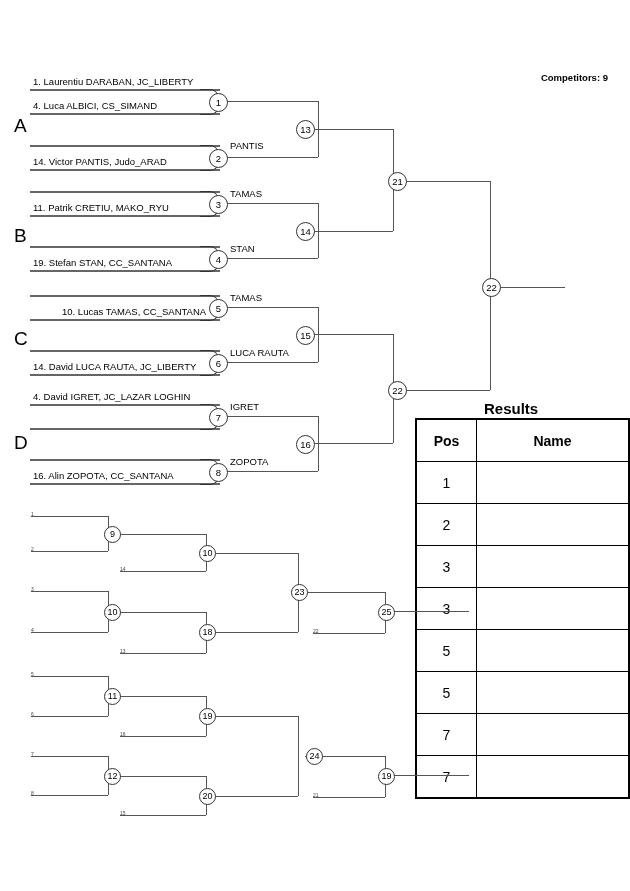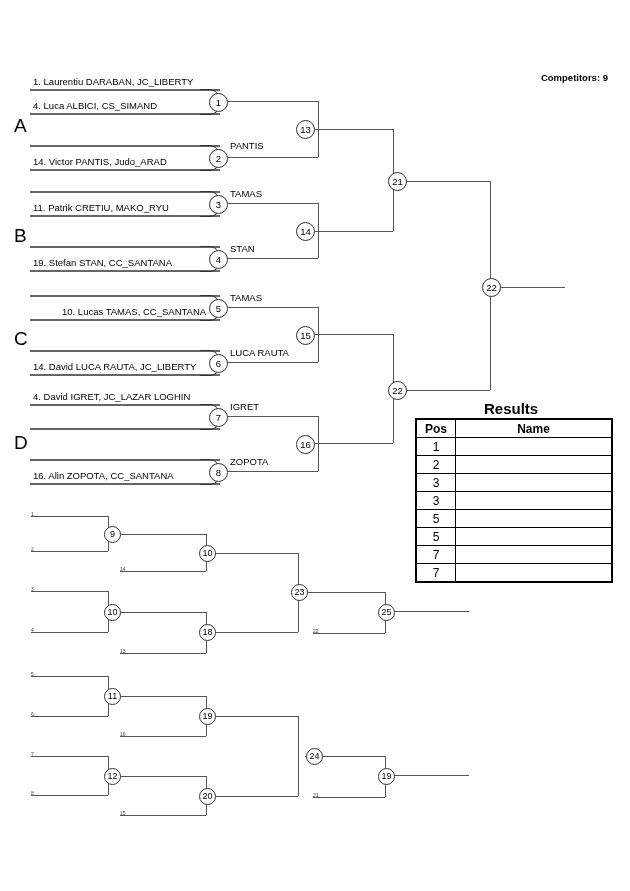--- a/index.html
+++ b/index.html
@@ -26,21 +26,21 @@
         font-size:9.5px;line-height:17px;text-align:center;color:#000;z-index:5;}
   .node.small{width:15px;height:15px;line-height:15px;font-size:9px;}
 
   .winner{position:absolute;font-size:9.5px;white-space:nowrap;}
 
   .tinylbl{position:absolute;font-size:5px;color:#444;white-space:nowrap;}
 
   
   .results-title{position:absolute;font-size:15px;font-weight:bold;}
   .results{position:absolute;border:2px solid #000;border-collapse:collapse;background:#fff;}
-  .results td,.results th{border:1px solid #000;font-size:12px;padding:0;height:17px;}
+  .results td,.results th{border:1px solid #000;font-size:14px;padding:12px;height:17px;}
   .results th{font-weight:bold;}
   .rpos{width:38px;text-align:center;}
   .rname{width:155px;}
 </style>
 </head>
 <body>
 
 <div class="stage">
 
   <div class="competitors">Competitors: 9</div>

